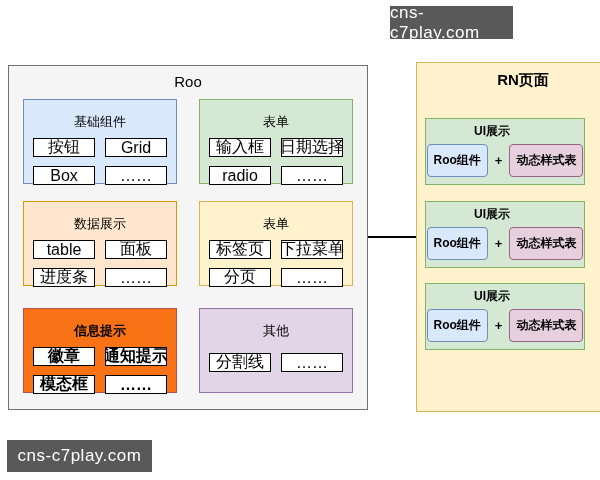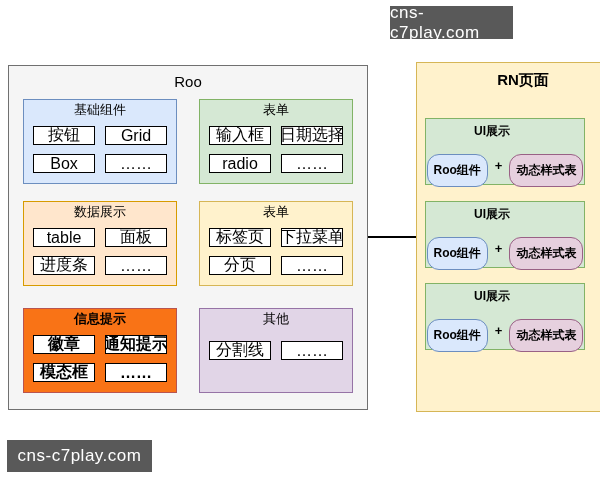--- a/index.html
+++ b/index.html
@@ -19,21 +19,21 @@
   
   #left-panel{
     position:absolute;left:8px;top:65px;width:360px;height:345px;
     background:#f5f5f5;border:1px solid #707070;box-sizing:border-box;
   }
   #left-panel-title{
     text-align:center;font-size:15px;margin-top:7px;
   }
   .group{
     position:absolute;width:154px;height:85px;box-sizing:border-box;
-    border:1px solid;padding-top:1px;
+    border:1px solid;padding-top:13px;
   }
   .group-title{text-align:center;font-size:13px;margin-bottom:7px;}
   .items{
     display:grid;grid-template-columns:62px 62px;
     justify-content:space-between;row-gap:9px;padding:0 9px;
   }
   .item{
     height:19px;box-sizing:border-box;border:1px solid #000;background:#ffffff;
     display:flex;align-items:center;justify-content:center;
     font-size:16px;white-space:nowrap;overflow:hidden;
@@ -61,23 +61,23 @@
     position:absolute;left:8px;width:160px;height:67px;box-sizing:border-box;
     background:#d5e8d4;border:1px solid #82b366;
   }
   .c0{top:55px;} .c1{top:138px;} .c2{top:220px;}
   .ui-title{text-align:left;font-size:12px;margin-top:4px;padding-left:48px;}
   .ui-row{
     display:flex;align-items:center;justify-content:center;
     gap:7px;margin-top:4px;
   }
   .chip{
-    height:33px;box-sizing:border-box;border:1px solid;border-radius:12px;
+    height:33px;box-sizing:border-box;border:1px solid;border-radius:4px;
     display:flex;align-items:center;justify-content:center;
-    font-size:12px;padding:0 6px;white-space:nowrap;margin-top:10px;
+    font-size:12px;padding:0 6px;white-space:nowrap;
   }
   .chip-blue{background:#dae8fc;border-color:#6c8ebf;min-width:58px;}
   .chip-pink{background:#e6d0de;border-color:#996185;min-width:64px;}
   .plus{font-size:13px;}
 
   
   #arrow-line{
     position:absolute;left:368px;top:236px;width:58px;height:0;
     border-top:2px solid #000;
   }

